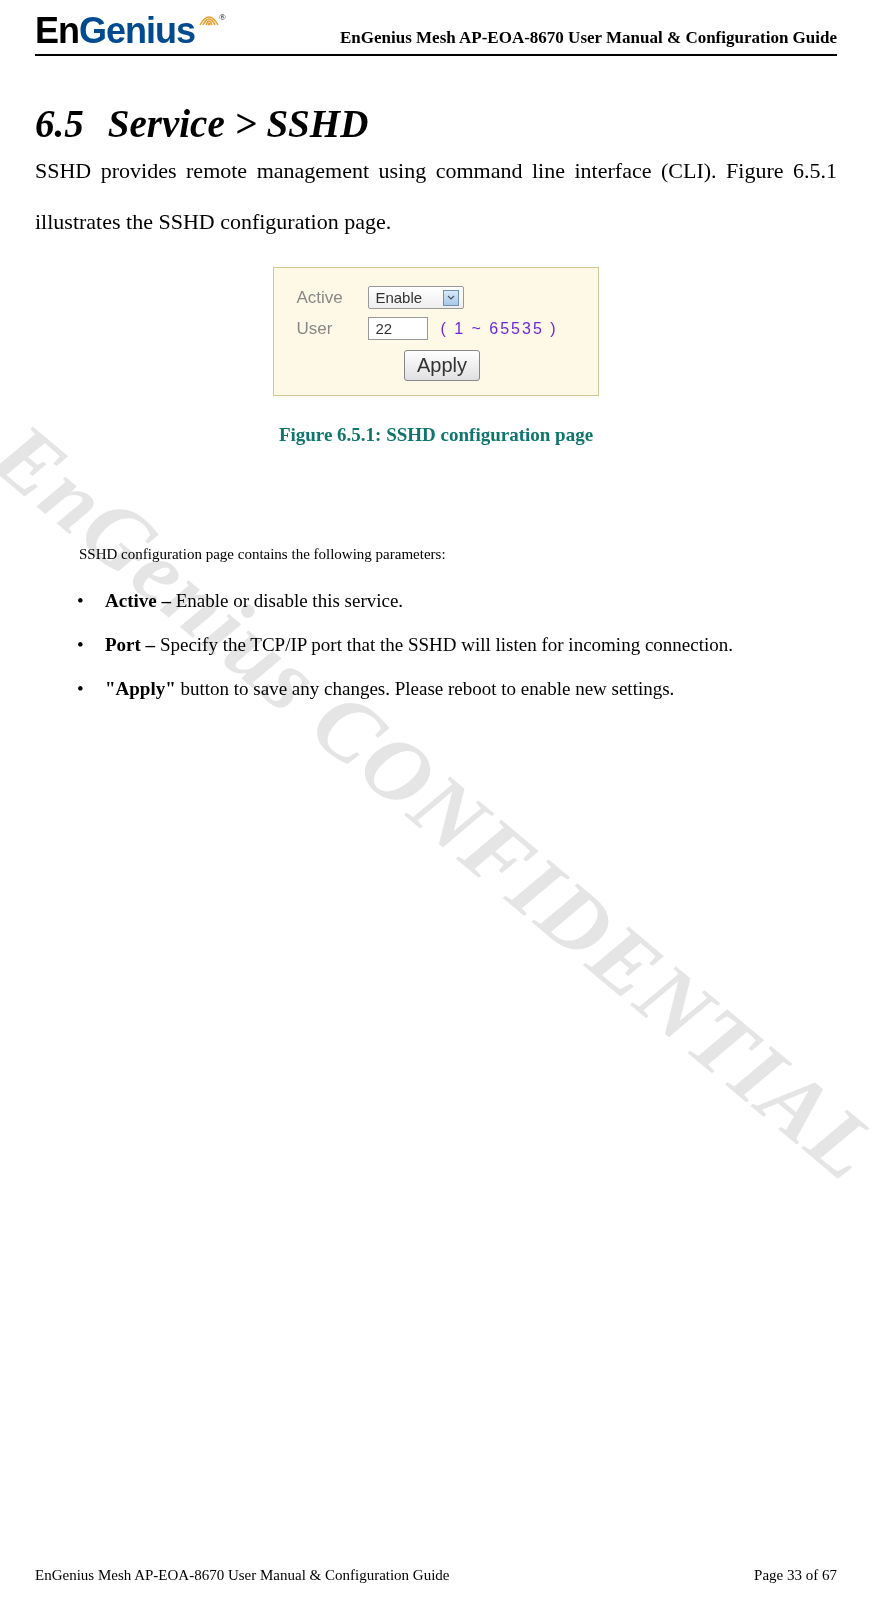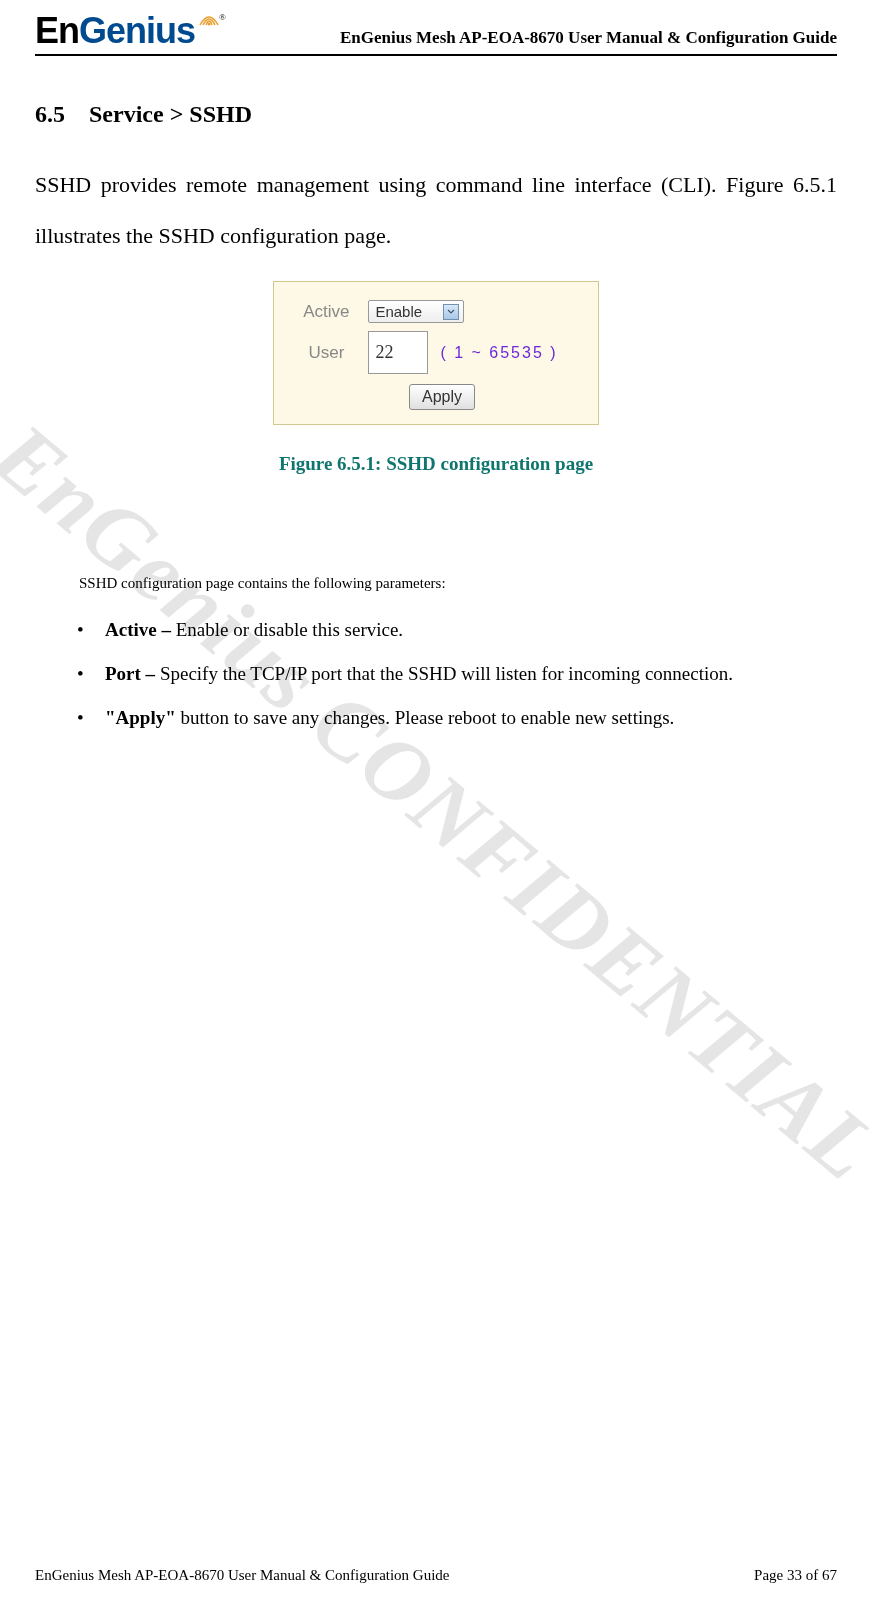--- a/index.html
+++ b/index.html
@@ -70,23 +70,23 @@
       top: -2px;
       left: 3px;
     }
     .header-title {
       font-family: "Times New Roman", serif;
       font-weight: bold;
       font-size: 17px;
       padding-bottom: 4px;
     }
     .section-heading {
-      font-size: 24px;
-      font-weight: bold;
-      margin-bottom: 32px;
+      font-size: 39px;
+      font-weight: bold;
+      font-style: italic;
     }
     .section-num {
       margin-right: 24px;
     }
     .body-text {
       font-size: 22px;
       line-height: 2.3;
       text-align: justify;
       margin-bottom: 20px;
     }
@@ -106,21 +106,20 @@
     }
     .config-row {
       display: flex;
       align-items: center;
       margin-bottom: 8px;
       gap: 12px;
     }
     .config-label {
       width: 60px;
       color: #888;
-      text-align: center;
     }
     .select-box {
       display: inline-flex;
       align-items: center;
       background: linear-gradient(#fff, #eee);
       border: 1px solid #999;
       border-radius: 2px;
       padding: 2px 4px 2px 6px;
       font-size: 15px;
       color: #333;
@@ -133,43 +132,43 @@
       height: 16px;
       display: flex;
       align-items: center;
       justify-content: center;
       font-size: 10px;
       color: #456;
     }
     .input-box {
       background: white;
       border: 1px solid #999;
-      padding: 10px 6px;
+      padding: 2px 6px;
       width: 60px;
-      font-size: 18px;
+      font-size: 15px;
       color: #333;
-      font-family: Liberation Serif, serif;
+      font-family: Liberation Sans, sans-serif;
     }
     .range-text {
       color: #6d28d9;
       font-size: 16px;
       letter-spacing: 2px;
     }
     .apply-row {
       text-align: center;
       margin-top: 10px;
       padding-left: 30px;
     }
     .apply-button {
       display: inline-block;
       background: linear-gradient(#fff, #e0e0e0);
       border: 1px solid #888;
       border-radius: 3px;
       padding: 3px 12px;
-      font-size: 16px;
+      font-size: 20px;
       color: #333;
       font-family: Arial, sans-serif;
     }
     .figure-caption {
       text-align: center;
       font-weight: bold;
       font-size: 19px;
       color: #0f766e;
       margin-top: 28px;
       margin-bottom: 92px;

